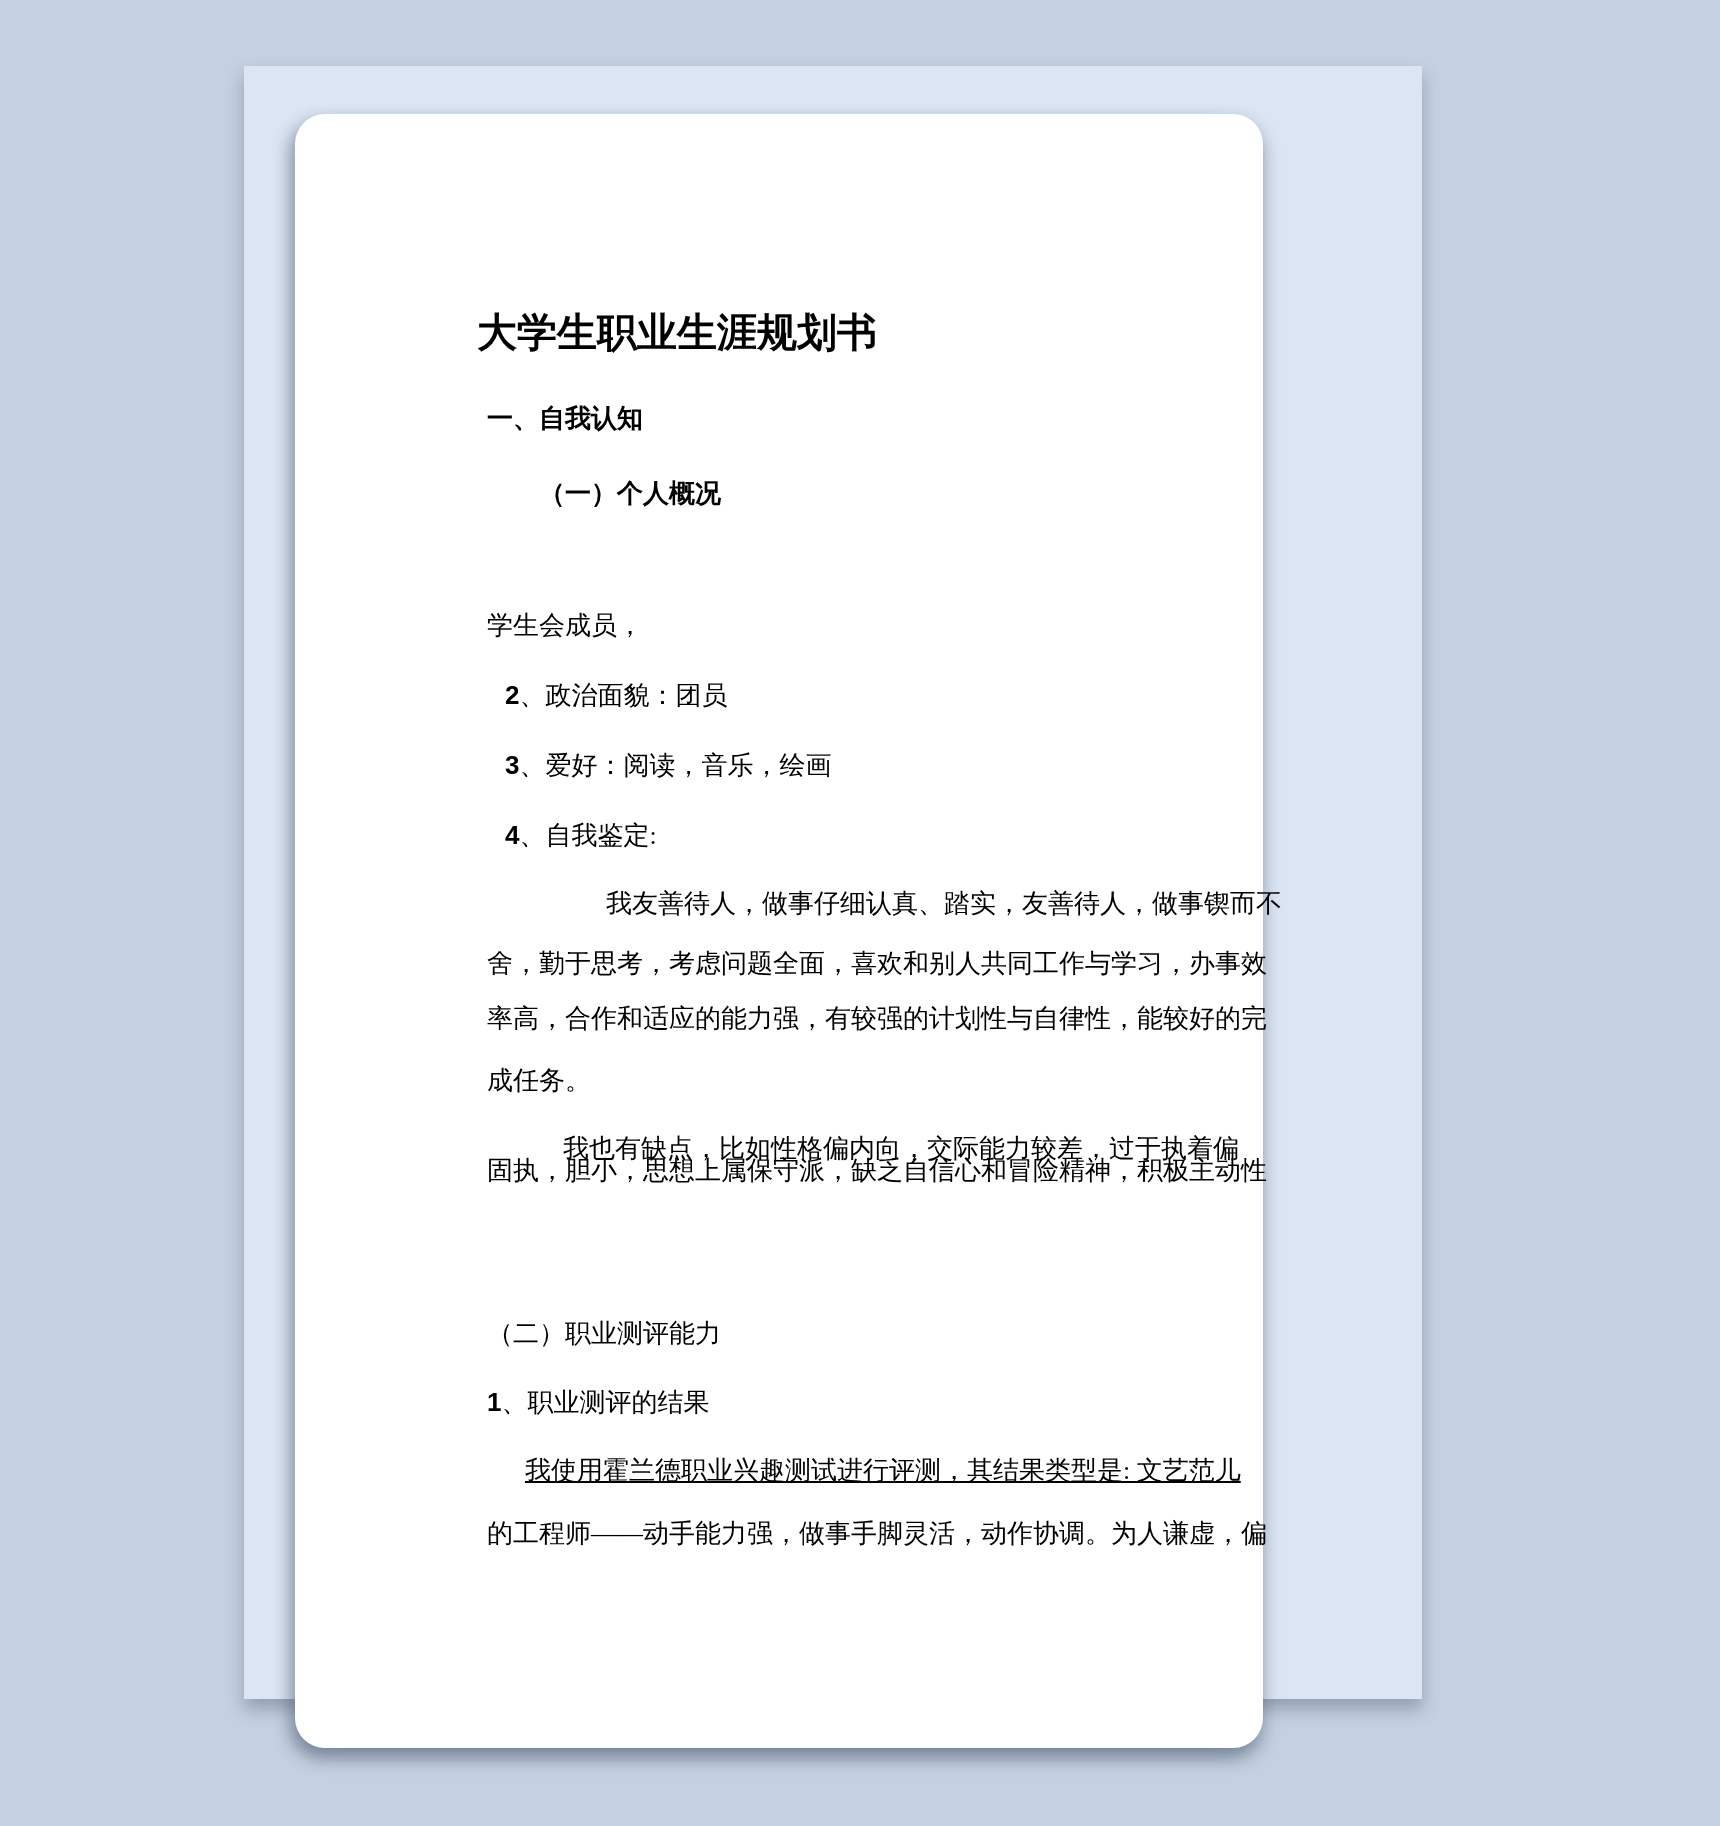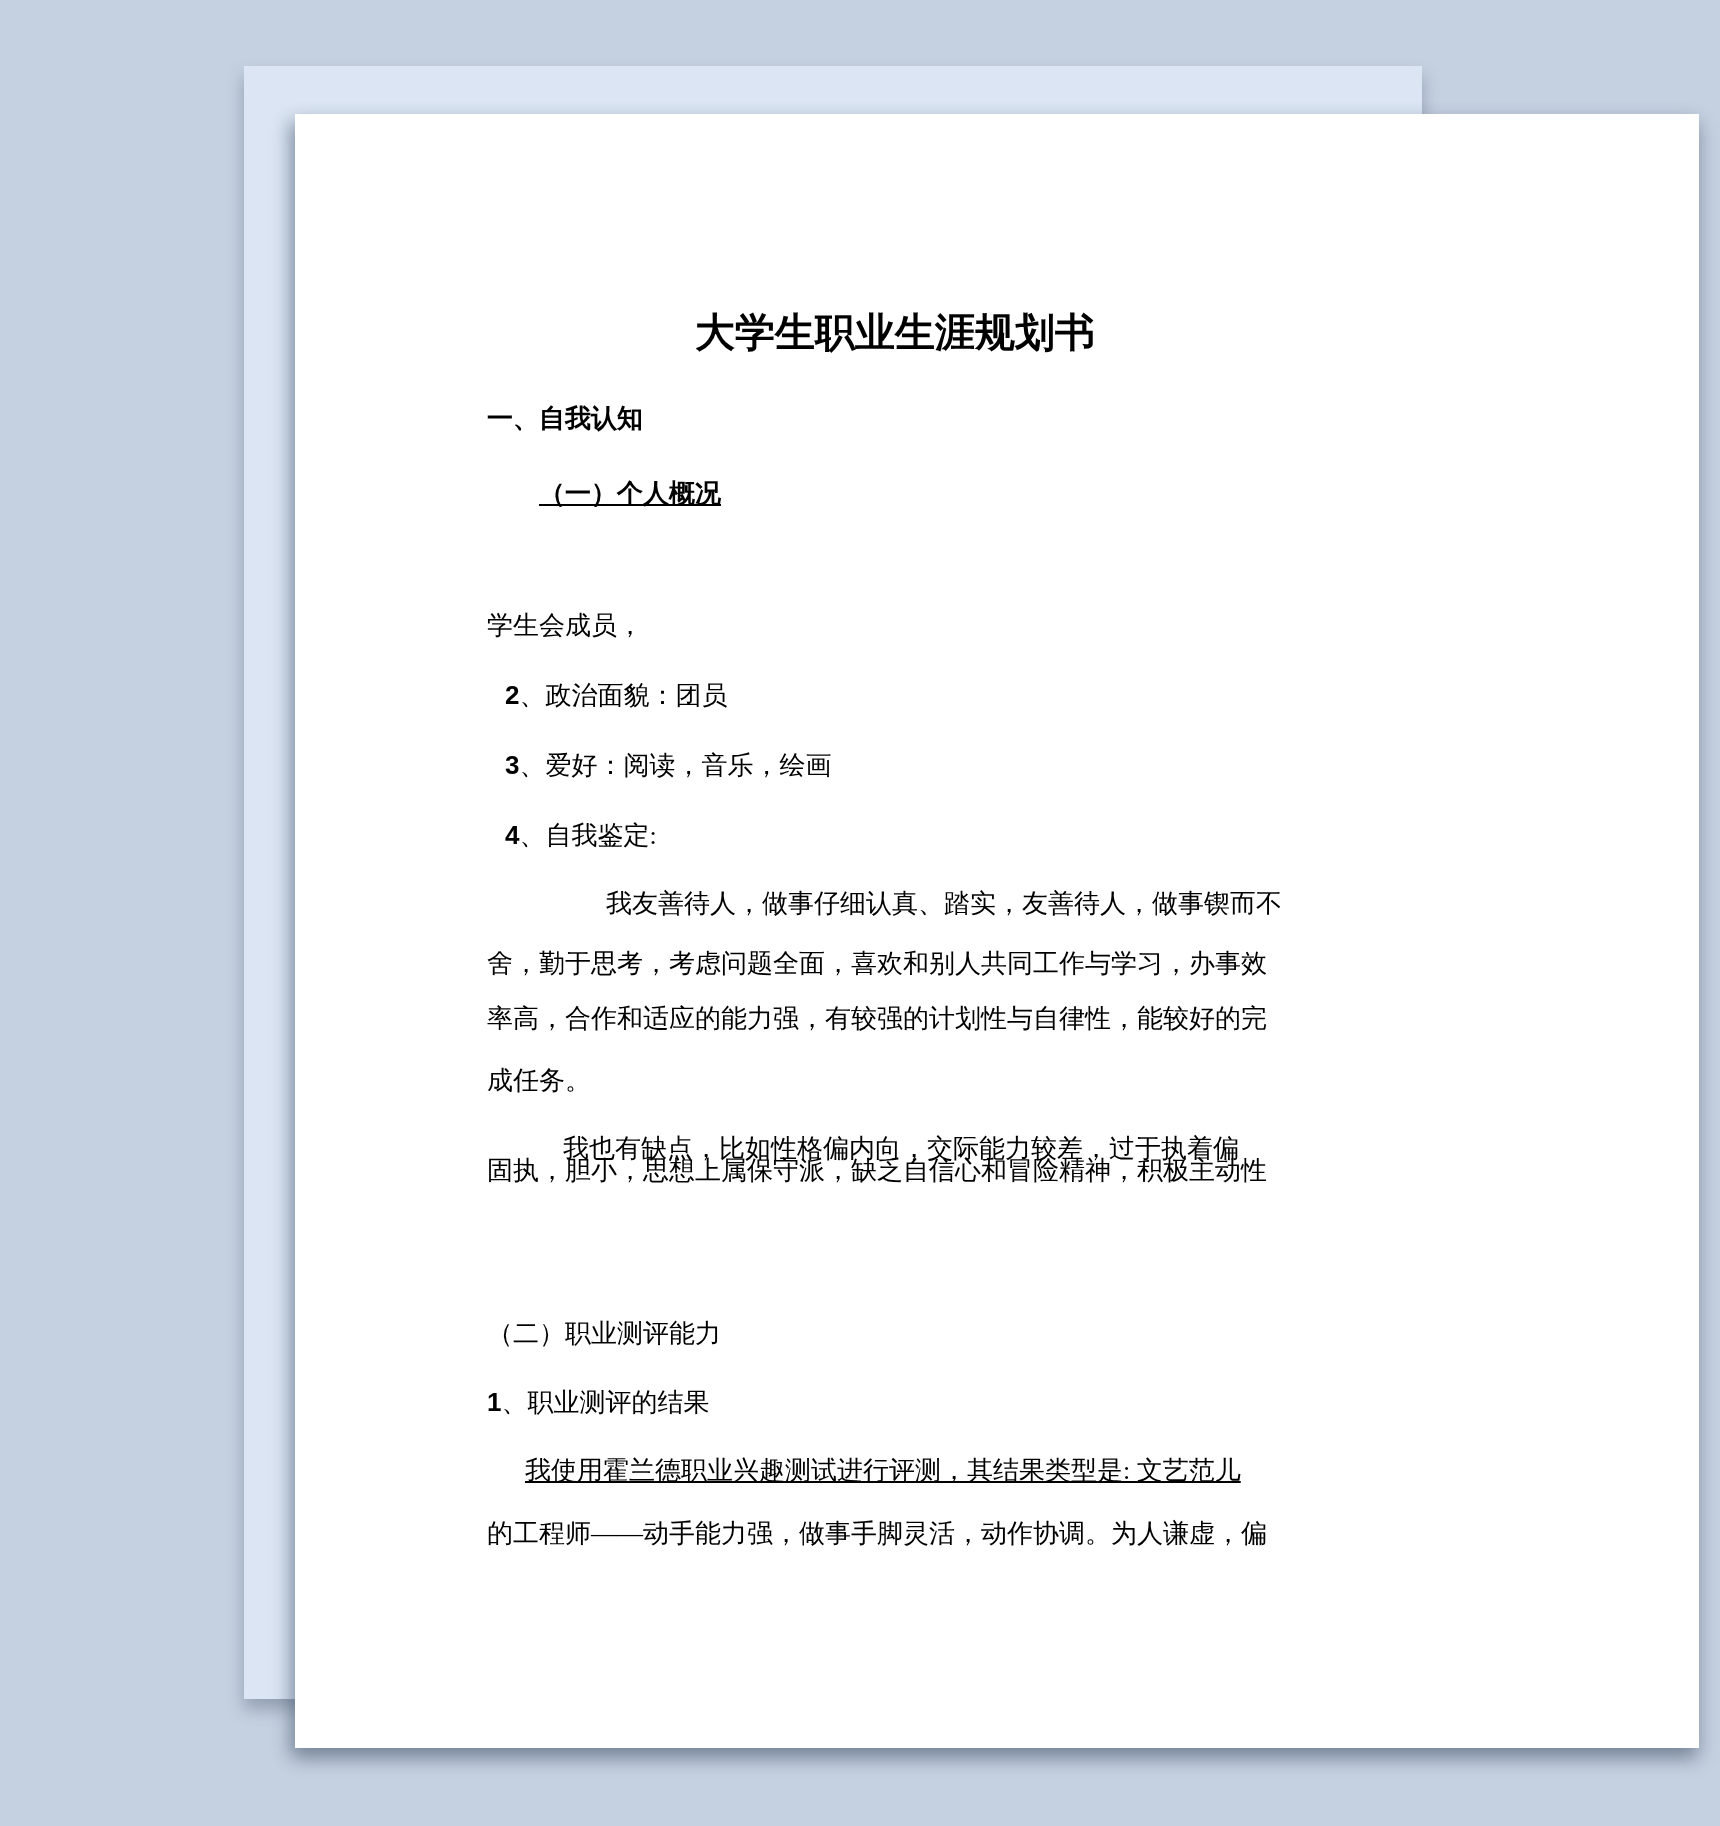--- a/index.html
+++ b/index.html
@@ -10,23 +10,24 @@
   }
   html,body{margin:0;padding:0;}
   body{width:1720px;height:1826px;overflow:hidden;background:var(--bg);}
   .stage{position:relative;width:1720px;height:1826px;background:var(--bg);overflow:hidden;}
   .back-page{
     position:absolute;left:244px;top:66px;width:1178px;height:1633px;
     background:var(--backpage);
     box-shadow:0 10px 16px rgba(70,85,110,.40);
   }
   .front-page{
-    position:absolute;left:295px;top:114px;width:1404px;height:1634px;
+    position:absolute;left:295px;top:114px;width:968px;height:1634px;
     background:var(--frontpage);
     box-shadow:-6px 8px 16px rgba(70,85,110,.35), 0 10px 18px rgba(70,85,110,.40);
+    border-radius:30px;
   }
   .line{
     position:absolute;left:192px;
     font-family:"Liberation Serif","DejaVu Serif",serif;
     font-size:26px;line-height:1.3;color:var(--ink);
     white-space:pre;
   }
   .line.title{
     left:-102px;top:193px;width:100%;
     text-align:center;
@@ -36,21 +37,21 @@
   .num{font-family:"Liberation Sans","DejaVu Sans",sans-serif;font-weight:700;}
 </style>
 </head>
 <body>
 
 <div class="stage">
   <div class="back-page"></div>
   <div class="front-page" id="front-page">
     <h1 class="line title">大学生职业生涯规划书</h1>
   <div class="line" style="top: 288px; left: 192px;"><span class="b">一、自我认知</span></div>
-      <div class="line" style="top: 363px; left: 244px; text-decoration: underline;"><span class="b">（一）个人概况</span></div>
+      <div class="line" style="top: 363px; left: 244px;"><span class="b">（一）个人概况</span></div>
       <div class="line" style="top: 495px; left: 192px;"><span>学生会成员，</span></div>
       <div class="line" style="top: 565px; left: 210px;"><span class="num">2</span><span>、政治面貌：团员</span></div>
       <div class="line" style="top: 635px; left: 210px;"><span class="num">3</span><span>、爱好：阅读，音乐，绘画</span></div>
       <div class="line" style="top: 705px; left: 210px;"><span class="num">4</span><span>、自我鉴定:</span></div>
       <div class="line" style="top: 773px; left: 268px; margin-left: 43px;"><span>我友善待人，做事仔细认真、踏实，友善待人，做事锲而不</span></div>
       <div class="line" style="top: 833px; left: 192px;"><span>舍，勤于思考，考虑问题全面，喜欢和别人共同工作与学习，办事效</span></div>
       <div class="line" style="top: 890px; left: 192px; font-family: Liberation Mono, monospace;"><span>率高，合作和适应的能力强，有较强的计划性与自律性，能较好的完</span></div>
       <div class="line" style="top: 950px; left: 192px;"><span>成任务。</span></div>
       <div class="line" style="top: 1018px; left: 268px;"><span>我也有缺点，比如性格偏内向，交际能力较差，过于执着偏</span></div>
       <div class="line" style="top: 1040px; left: 192px;"><span>固执，胆小，思想上属保守派，缺乏自信心和冒险精神，积极主动性</span></div>

